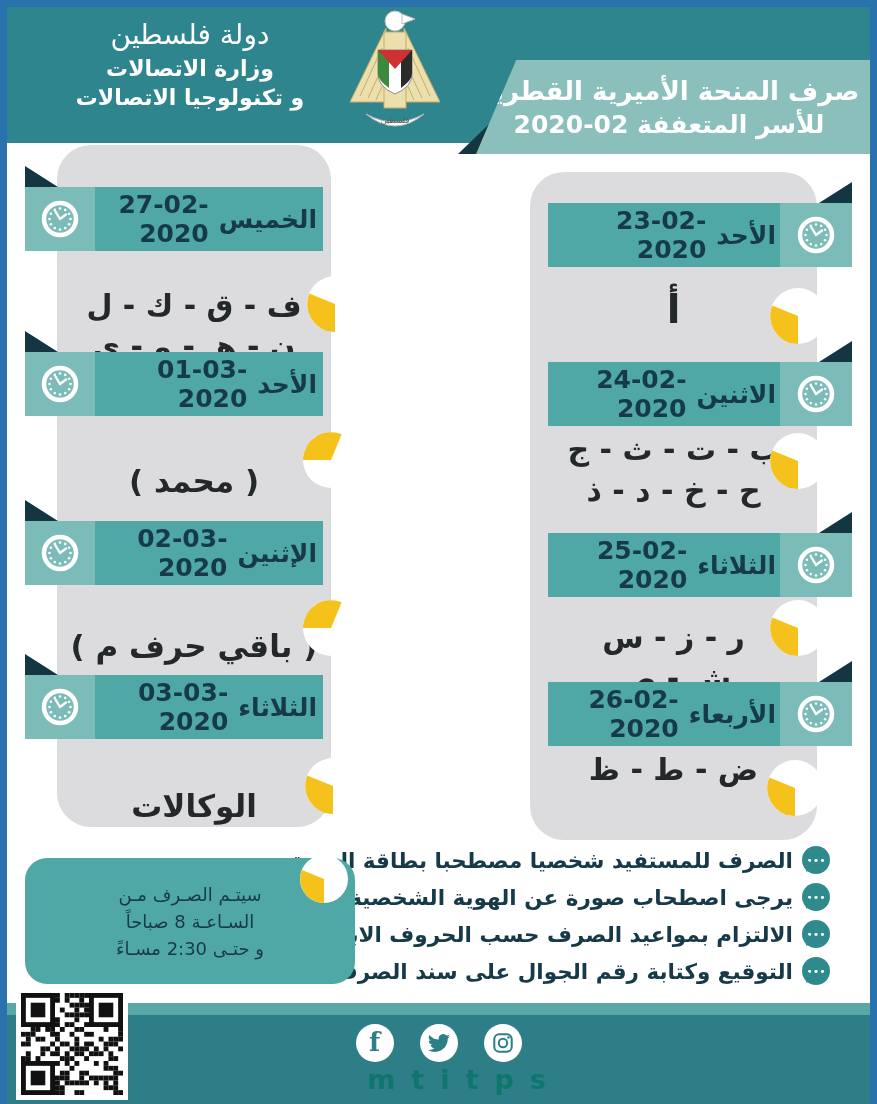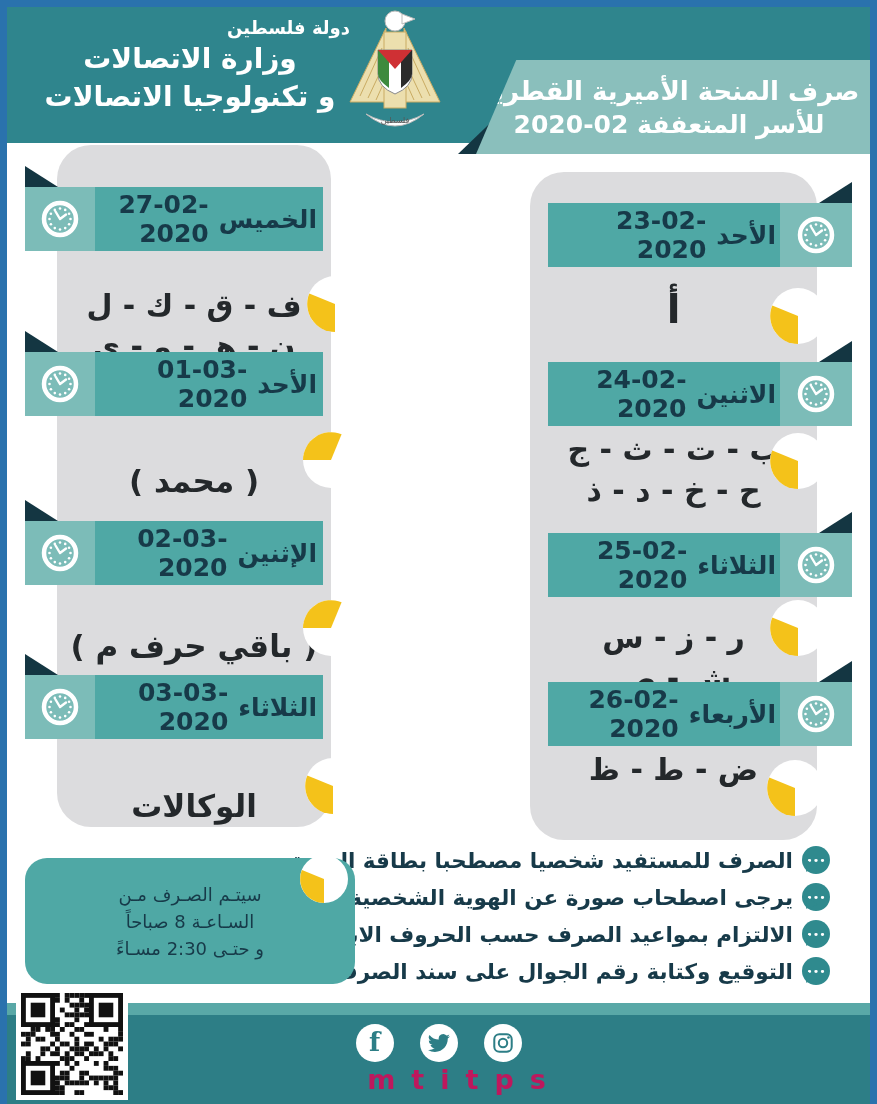--- a/index.html
+++ b/index.html
@@ -12,22 +12,22 @@
           font-family:"DejaVu Sans",sans-serif;}
   .abs{position:absolute;}
   
   .edge{position:absolute;background:var(--blue);z-index:9;}
   .edge.l{left:0;top:0;width:7px;height:1104px;}
   .edge.r{left:870px;top:0;width:7px;height:1104px;}
   .edge.t{left:0;top:0;width:877px;height:7px;}
   
   .band{left:7px;top:7px;width:863px;height:136px;background:var(--band);}
   .ministry{left:30px;top:16px;width:320px;text-align:center;color:#fff;line-height:1.35;}
-  .ministry .l1{font-size:18px;font-weight:bold;text-align:right;}
-  .ministry .l2,.ministry .l3{font-size:28px;font-weight:bold;}
+  .ministry .l1{font-size:28px;font-weight:normal;}
+  .ministry .l2,.ministry .l3{font-size:22px;font-weight:bold;}
   .ribbon-fold{left:458px;top:102px;width:0;height:0;
                border-bottom:52px solid var(--foldDark);border-left:54px solid transparent;z-index:1;}
   .ribbon{left:468px;top:60px;width:402px;height:94px;background:var(--ribbon);z-index:2;
           clip-path:polygon(12% 0,100% 0,100% 100%,2% 100%);
           display:flex;flex-direction:column;justify-content:center;align-items:center;gap:4px;
           color:#fff;font-weight:bold;text-align:center;}
   .ribbon .t1{font-size:26px;} .ribbon .t2{font-size:25px;}
   
   .panel{background:var(--panel);border-radius:34px;}
   .panel.left{left:57px;top:145px;width:274px;height:682px;}
@@ -68,21 +68,21 @@
                   justify-content:center;color:#fff;font-size:11px;line-height:1;}
   .bubble::after{content:"";position:absolute;left:-2px;bottom:-5px;width:0;height:0;
                  border:7px solid transparent;border-top:10px solid var(--bubble);transform:rotate(35deg);}
   
   .strip{left:7px;top:1003px;width:863px;height:12px;background:var(--strip);}
   .bbar{left:7px;top:1015px;width:863px;height:89px;background:var(--bottom);}
   .social{left:0;right:0;top:1024px;display:flex;justify-content:center;gap:26px;z-index:3;}
   .soc{width:38px;height:38px;border-radius:50%;background:#fff;color:var(--bottom);
        display:flex;align-items:center;justify-content:center;cursor:pointer;}
   .soc .f{font-family:"DejaVu Serif",serif;font-weight:bold;font-size:26px;margin-top:-2px;}
-  .handle{left:0;right:0;top:1064px;text-align:center;color:#be185d;font-weight:bold;font-size:27px;
+  .handle{left:0;right:0;top:1064px;text-align:center;color:#0f766e;font-weight:bold;font-size:27px;
           letter-spacing:16px;padding-left:4px;z-index:3;margin-left:48px;}
   .qr{left:16px;top:988px;width:112px;height:112px;background:#fff;z-index:6;padding:5px;box-sizing:border-box;}
   .hide{position:absolute;width:0;height:0;overflow:hidden;}
 </style>
 </head>
 <body>
 
 <svg class="hide" aria-hidden="true">
   <defs>
     <symbol id="sym-clock" viewBox="0 0 44 44">

